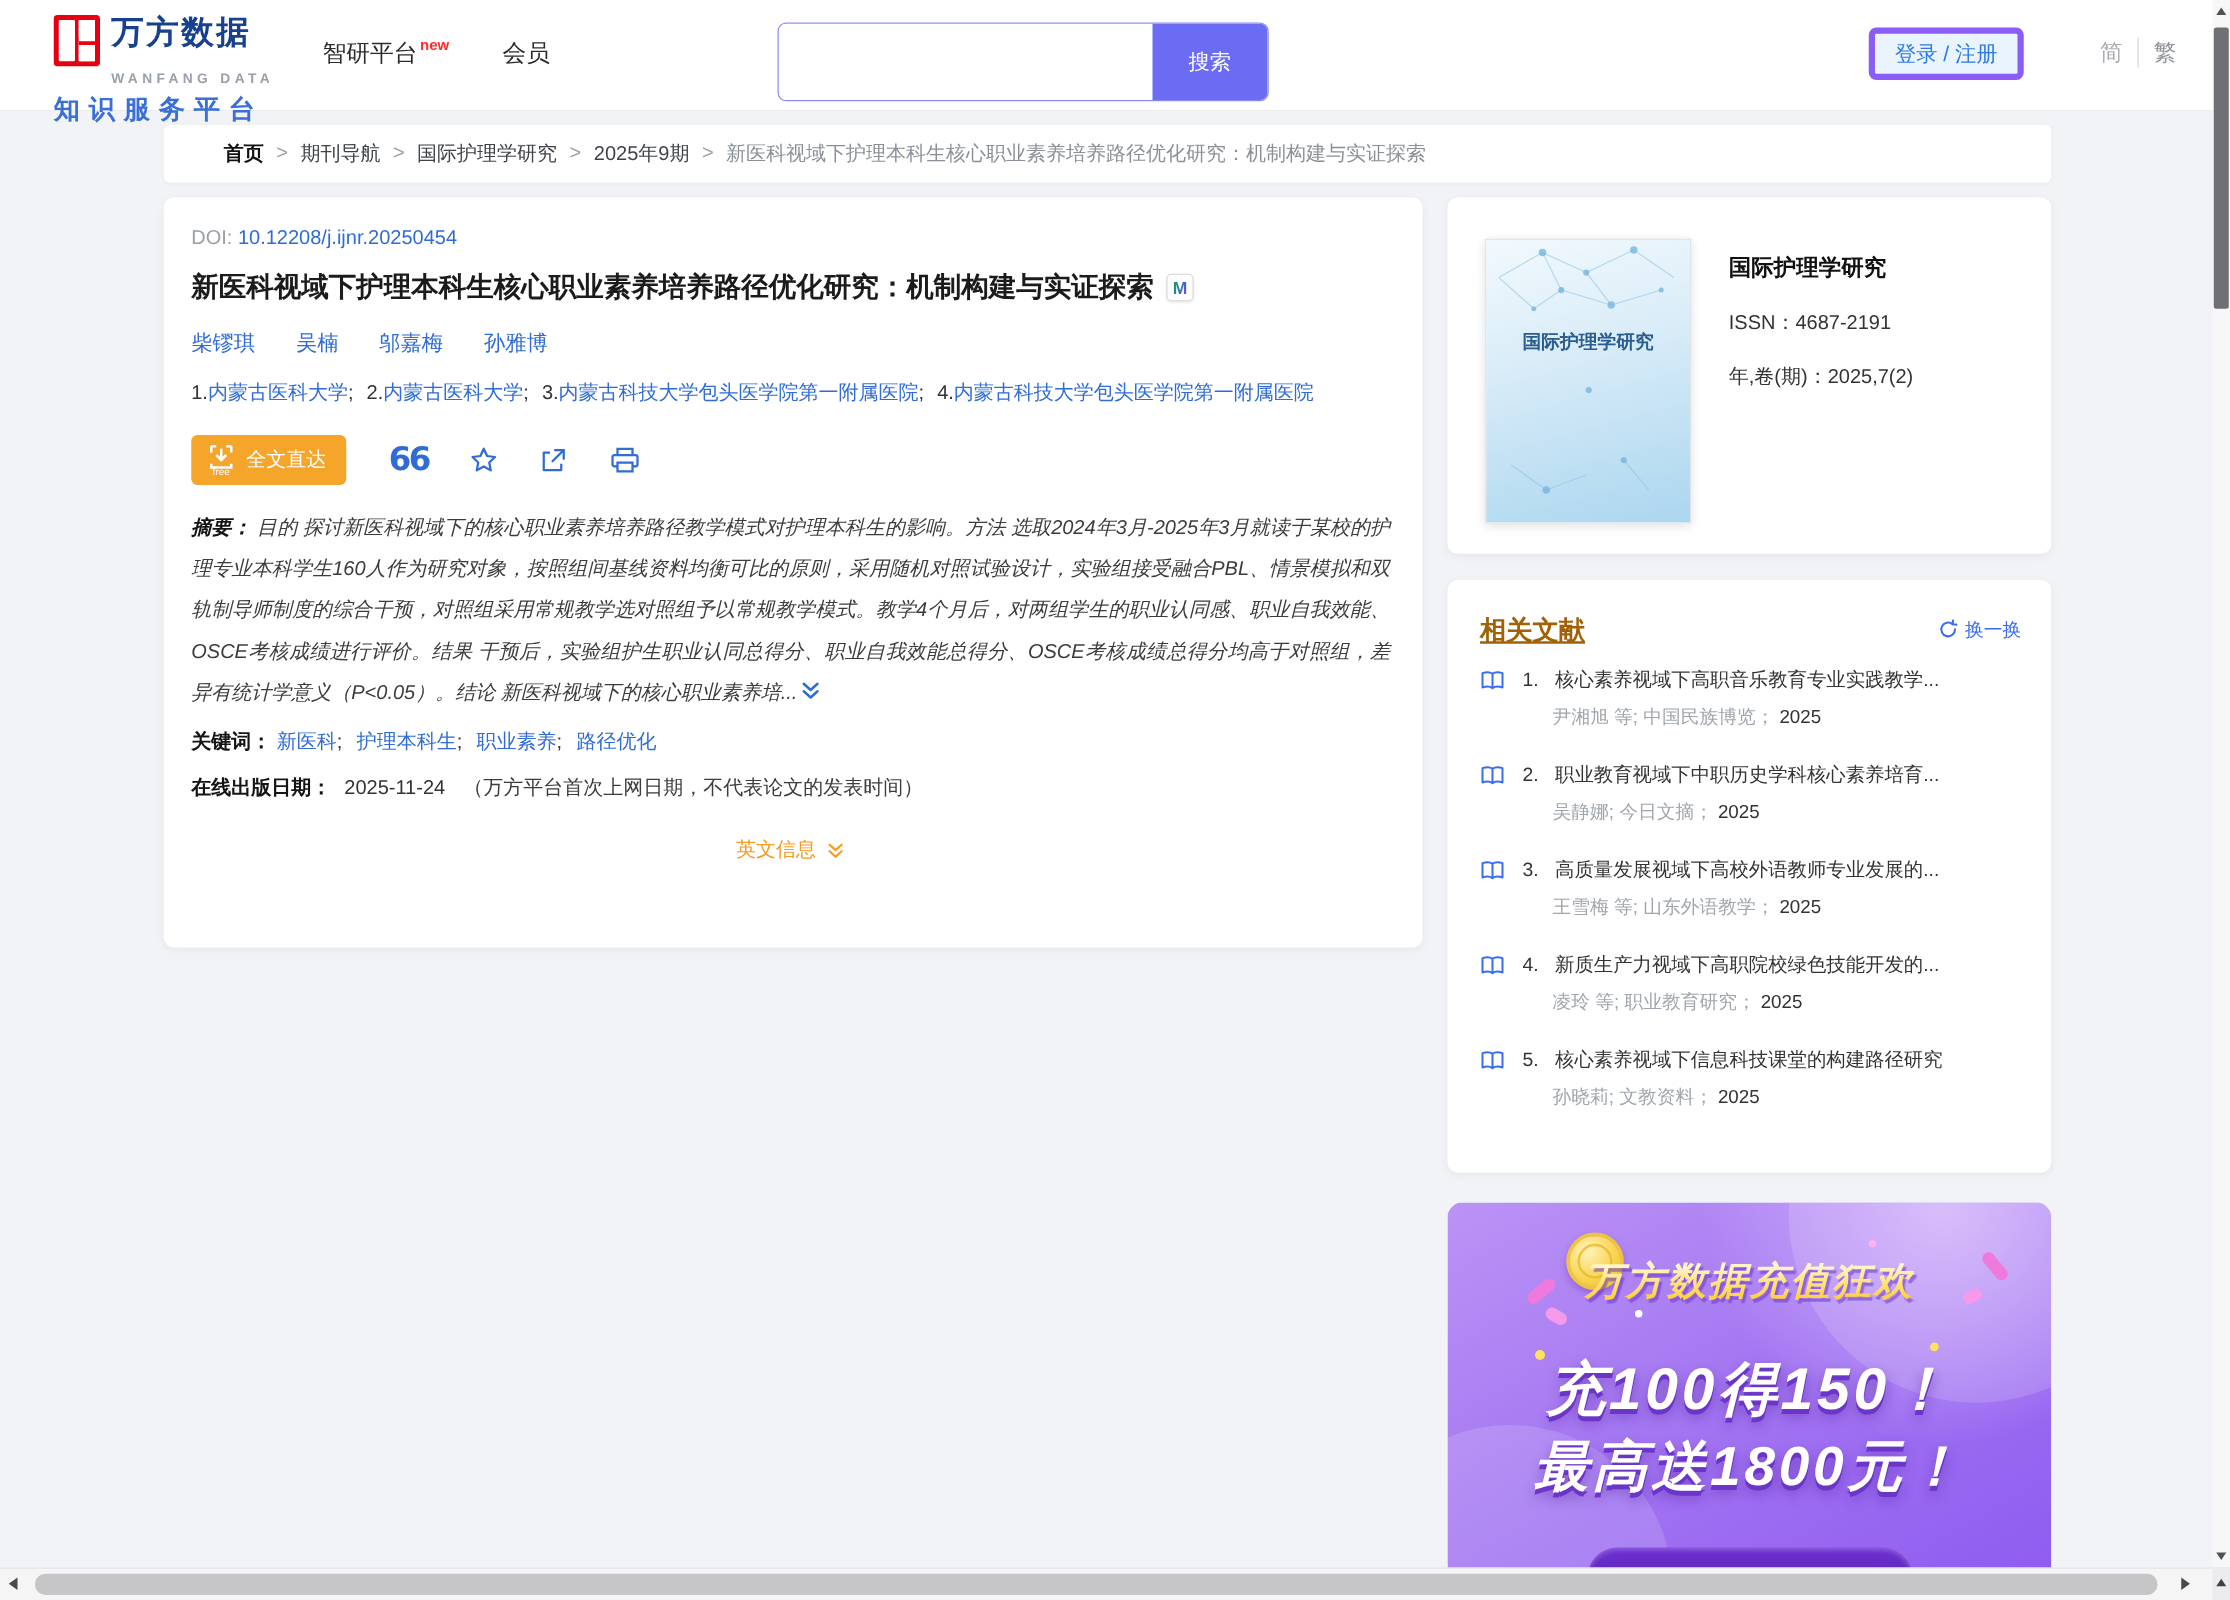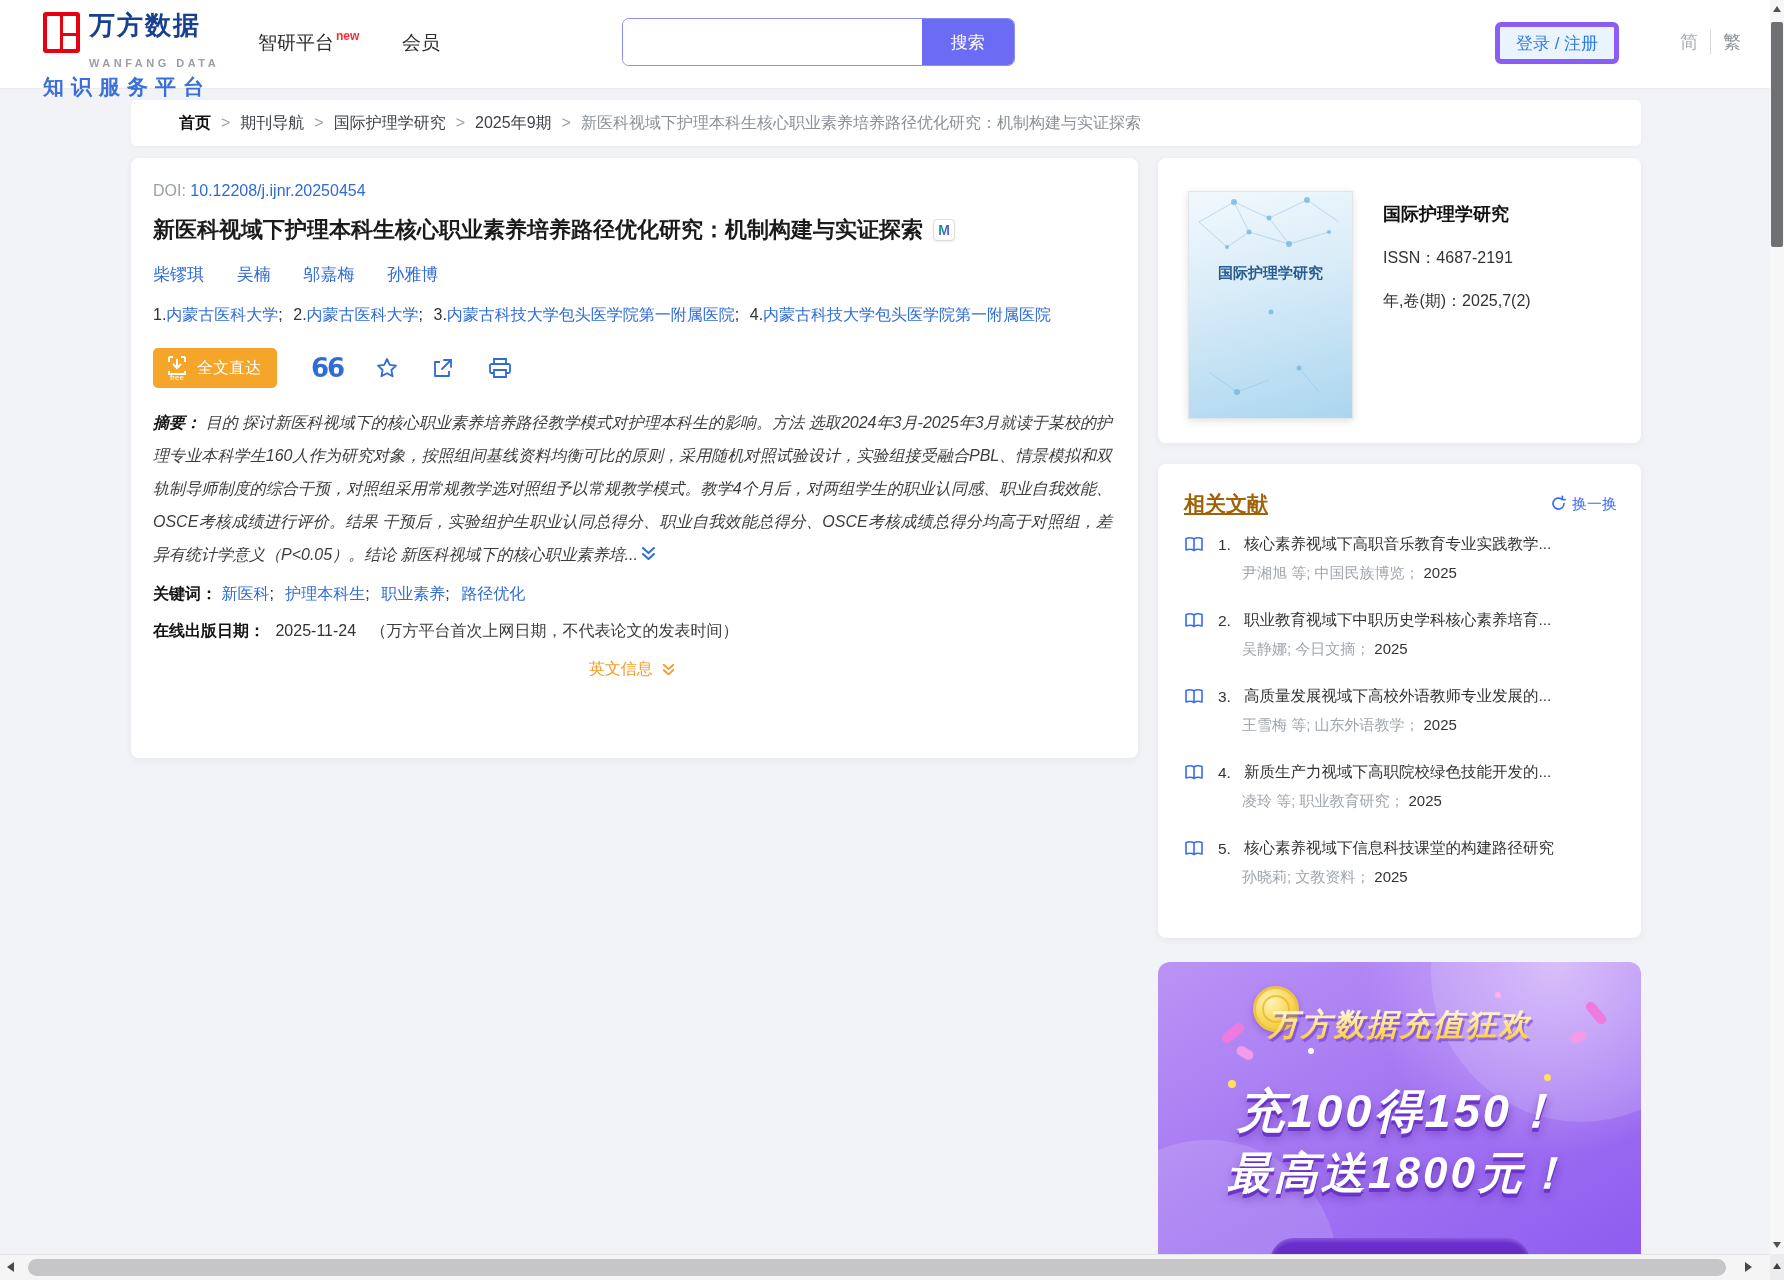--- a/index.html
+++ b/index.html
@@ -19,21 +19,21 @@
   .logo-mark .bar.b2 i { flex:1; background:#fff; display:block; border-top:3px solid #e60012; }
   .logo-mark .bar.b2 i:first-child { border-top:none; }
   .logo-text { margin-left:9px; }
   .brand-cn { font-size:26px; font-weight:bold; color:#17418f; letter-spacing:2px; line-height:26px; }
   .brand-en { font-size:11px; font-weight:bold; color:#99a0ab; letter-spacing:3.5px; margin-top:19px; }
   .brand-tagline { font-size:21px; color:#3a6fd8; letter-spacing:7px; font-weight:600; margin-top:4px; }
   .nav-item { position:absolute; top:30px; font-size:19px; color:#2b2b2b; cursor:pointer; }
   .nav-item .new-badge { color:#ff2d2d; font-size:12px; font-weight:bold; position:relative; top:-9px; left:2px; }
   .nav-zhiyan { left:258px; }
   .nav-member { left:402px; }
-  .search-box { position:absolute; left:622px; top:18px; width:393px; height:48px; display:flex; border:1px solid #8a8df2; border-radius:7px; overflow:hidden; background:#fff; }
+  .search-box { position:absolute; left:622px; top:18px; width:393px; height:63px; display:flex; border:1px solid #8a8df2; border-radius:7px; overflow:hidden; background:#fff; }
   .search-input { width:300px; height:100%; border:none; outline:none; font-size:16px; padding:0 12px; }
   .search-btn { width:93px; height:100%; background:#6b6cf3; color:#fff; font-size:17px; border:none; display:flex; align-items:center; justify-content:center; cursor:pointer; }
   .login-btn { position:absolute; left:1495px; top:22px; width:124px; height:42px; background:#eaf4fe; border:5px solid #8b5cf6; border-radius:6px; color:#2e7ae0; font-size:17px; display:flex; align-items:center; justify-content:center; cursor:pointer; }
   .lang-switch { position:absolute; left:1668px; top:30px; font-size:18px; color:#a9adb3; display:flex; align-items:center; }
   .lang-switch .lang { padding:0 12px; cursor:pointer; }
   .lang-switch .lang + .lang { border-left:1px solid #d5d8dc; color:#8e9399; }
   
   .breadcrumb-card { position:absolute; left:131px; top:100px; width:1510px; height:46px; background:#fff; border-radius:5px; box-shadow:0 1px 4px rgba(0,0,0,.04); display:flex; align-items:center; padding-left:48px; font-size:16px; white-space:nowrap; overflow:hidden; }
   .bc-home { font-weight:bold; color:#111; cursor:pointer; }
   .bc-link { color:#3f4248; cursor:pointer; }
@@ -59,21 +59,21 @@
   .abstract-block { margin-top:18px; font-size:16px; line-height:33px; color:#3c3c3c; text-align:justify;font-style:italic; }
   .abstract-label { font-weight:bold; color:#141414; }
   .chev-expand { display:inline-block; vertical-align:-2px; margin-left:2px; cursor:pointer; }
   .kw-row { margin-top:4px; font-size:16px; line-height:33px; }
   .kw-label,.pub-label { font-weight:bold; color:#141414; }
   .kw-link { color:#2f6cd5; cursor:pointer; }
   .kw-sep { color:#333; margin-right:7px; }
   .pub-row { margin-top:4px; font-size:16px; line-height:33px; color:#333; }
   .pub-date { margin-left:6px; }
   .pub-note { margin-left:10px; color:#3c3c3c; }
-  .english-row { margin-top:12px; text-align:center; font-size:16px; color:#f59a23; }
+  .english-row { margin-top:23px; text-align:center; font-size:16px; color:#f59a23; }
   .english-row span { cursor:pointer; }
   .english-row svg { vertical-align:-3px; margin-left:4px; }
   
   .journal-card { position:absolute; left:1158px; top:158px; width:483px; height:285px; background:#fff; border-radius:8px; box-shadow:0 2px 8px rgba(0,0,0,.05); }
   .journal-cover { position:absolute; left:30px; top:33px; width:165px; height:228px; border:1px solid #e2e6ea; box-shadow:0 2px 8px rgba(0,0,0,.12); background:linear-gradient(165deg,#f2f9fd 0%,#d9ecf8 40%,#abd6ef 100%); overflow:hidden; cursor:pointer; }
   .journal-cover svg.net { position:absolute; left:0; top:0; }
   .cover-title { position:absolute; left:0; right:0; top:72px; text-align:center; font-size:15px; font-weight:bold; color:#2a5d8f; }
   .journal-meta { position:absolute; left:225px; top:44px; }
   .journal-name { font-size:18px; font-weight:bold; color:#111; cursor:pointer; }
   .journal-line { margin-top:22px; font-size:16px; color:#333; }

